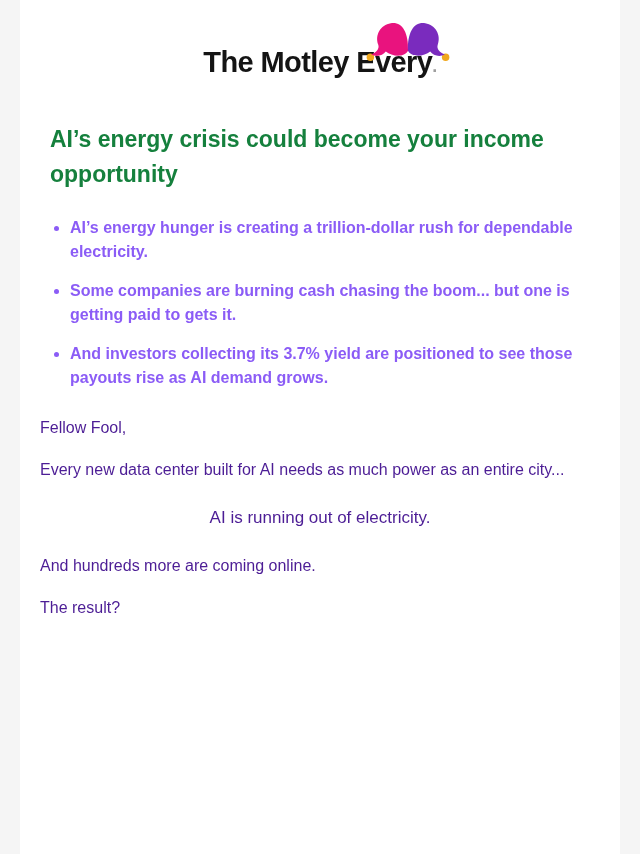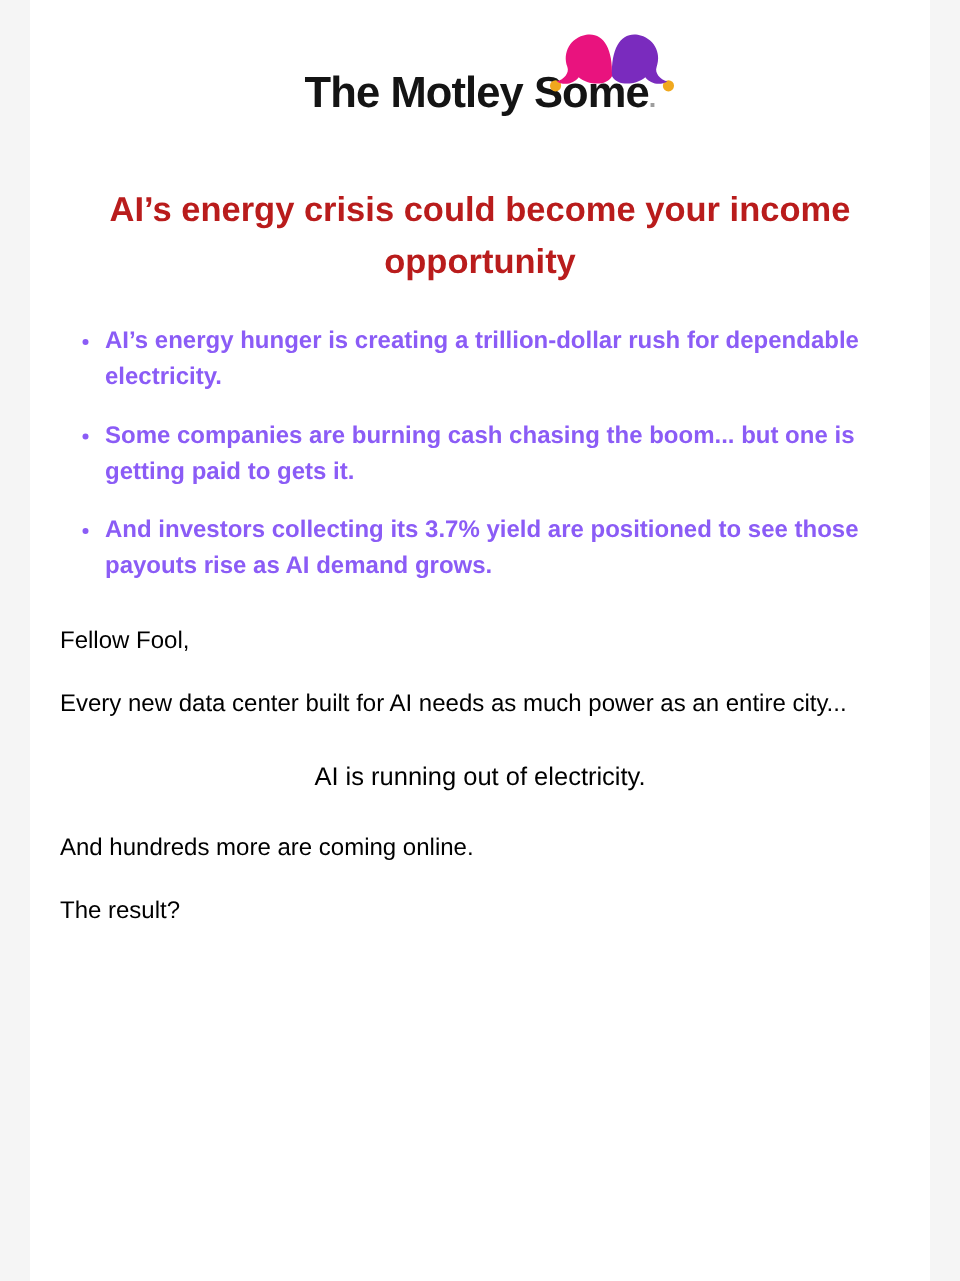--- a/index.html
+++ b/index.html
@@ -45,41 +45,41 @@
   .hat {
     position: absolute;
     top: -4px;
     right: -14px;
     width: 86px;
     height: 48px;
   }
   .headline {
     font-size: 23px;
     font-weight: 700;
-    color: #b91c1c;
-    text-align: center;
+    color: #15803d;
+    text-align: left;
     line-height: 35px;
     margin: 45px 10px 24px 10px;
   }
   .summary-list {
     margin: 0 0 26px 0;
     padding: 0 0 0 30px;
   }
   .summary-list li {
     font-size: 16px;
     font-weight: 700;
     line-height: 24px;
     color: #8b5cf6;
     margin-bottom: 15px;
   }
   .summary-list li:last-child { margin-bottom: 0; }
   p.body-para {
     font-size: 16px;
     line-height: 24px;
-    color: #000000;
+    color: #4c1d95;
     margin: 0 0 18px 0;
   }
   p.center-note {
     text-align: center;
     font-size: 17px;
     margin: 24px 0 24px 0;
   }
 </style>
 </head>
 <body>
@@ -88,21 +88,21 @@
   <div class="email-body">
 
     <div class="logo-wrap">
       <a class="logo">
         <svg class="hat" viewBox="0 0 120 64" xmlns="http://www.w3.org/2000/svg" aria-hidden="true">
           <circle cx="7.5" cy="56" r="5.2" fill="#F0A81E"></circle>
           <circle cx="112.5" cy="56" r="5.2" fill="#F0A81E"></circle>
           <path d="M60 47 C61 20 51 6 36 8.5 C21.5 11 13.5 25 18.5 38.5 C20.5 44 15.5 50 8.5 52 C16 56.5 25 53.5 29 48 C38 55.5 55 56.5 60 47 Z" fill="#E9137E"></path>
           <path d="M60 47 C59 20 69 6 84 8.5 C98.5 11 106.5 25 101.5 38.5 C99.5 44 104.5 50 111.5 52 C104 56.5 95 53.5 91 48 C82 55.5 65 56.5 60 47 Z" fill="#7A2BBE"></path>
         </svg>
-        <span class="logo-text"><span>The Motley Some</span><span class="logo-dot" style="color:#9e9e9e">.</span></span>
+        <span class="logo-text"><span>The Motley Every</span><span class="logo-dot" style="color:#9e9e9e">.</span></span>
       </a>
     </div>
 
     <h1 class="headline">AI’s energy crisis could become your income opportunity</h1>
 
     <ul class="summary-list">
       <li>AI’s energy hunger is creating a trillion-dollar rush for dependable electricity.</li>
       <li>Some companies are burning cash chasing the boom... but one is getting paid to gets it.</li>
       <li>And investors collecting its 3.7% yield are positioned to see those payouts rise as AI demand grows.</li>
     </ul>

